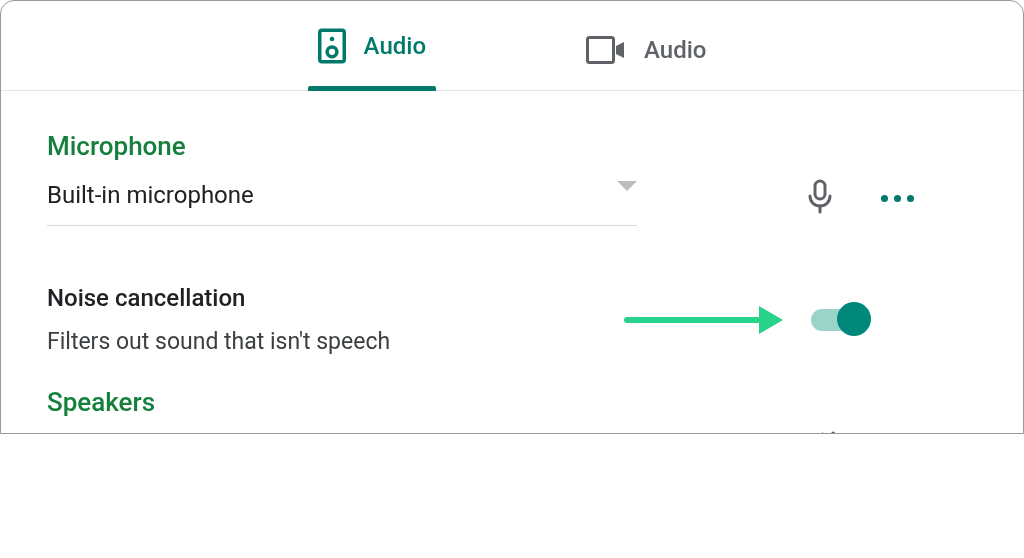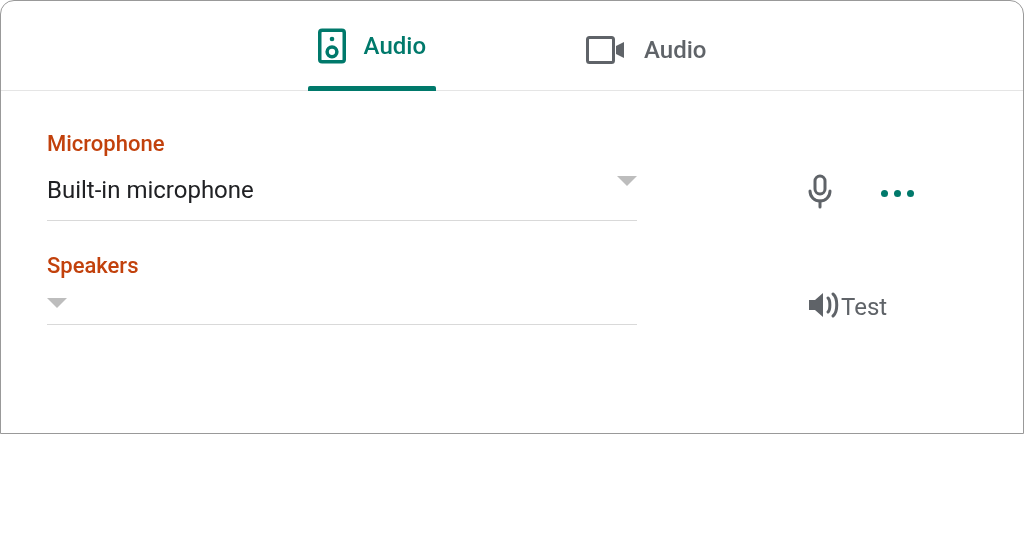--- a/index.html
+++ b/index.html
@@ -51,23 +51,23 @@
     border-radius: 2px 2px 0 0;
   }
   .tab .icon svg { display: block; }
   
   .content {
     padding: 40px 46px 0 46px;
     flex: 1;
     overflow: hidden;
   }
   .section-label {
-    font-size: 22px;
+    font-size: 26px;
     font-weight: 500;
-    color: #c2410c;
+    color: #15803d;
     margin-bottom: 10px;
   }
   .select-row {
     display: flex;
     align-items: center;
   }
   .select {
     flex: 0 0 590px;
     display: flex;
     align-items: flex-start;
@@ -182,20 +182,37 @@
           </span>
           <span class="dots">
             <span></span>
               <span></span>
               <span></span>
           </span>
         </div>
       </div>
     </div>
 
+    <div class="nc-block">
+      <div class="nc-row">
+        <div>
+          <div class="nc-title">Noise cancellation</div>
+          <div class="nc-desc">Filters out sound that isn't speech</div>
+        </div>
+        <div style="display:flex;align-items:center;">
+          <span class="arrow-wrap">
+            <span class="arrow-line"></span>
+              <span class="arrow-head"></span>
+          </span>
+          <span class="toggle">
+            <span class="knob"></span>
+          </span>
+        </div>
+      </div>
+    </div>
 
     <div class="spk-block">
       <div class="section-label">Speakers</div>
       <div class="select-row">
         <div class="select">
           <span class="chev-down"></span>
         </div>
         <div class="speaker-actions">
           <span>
             <svg width="34" height="30" viewBox="0 0 34 30" fill="none">

